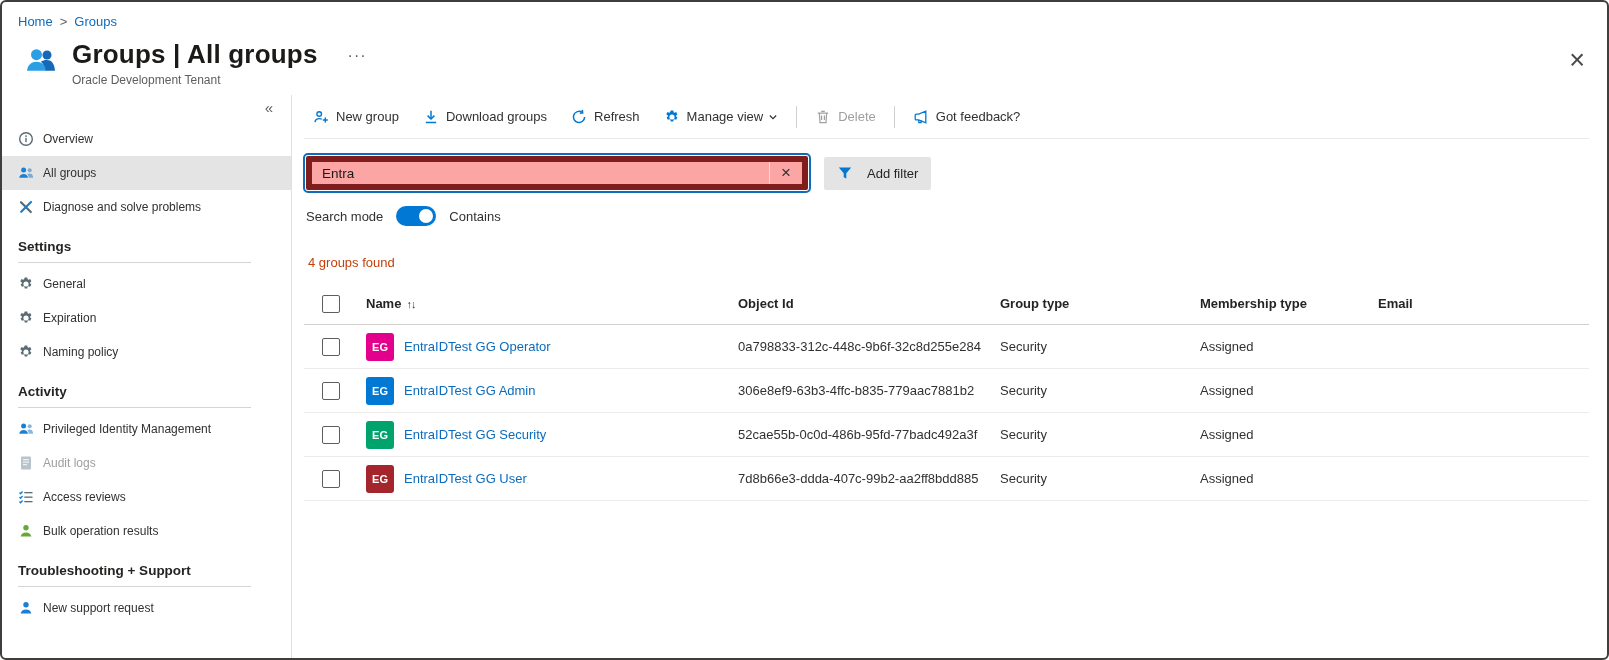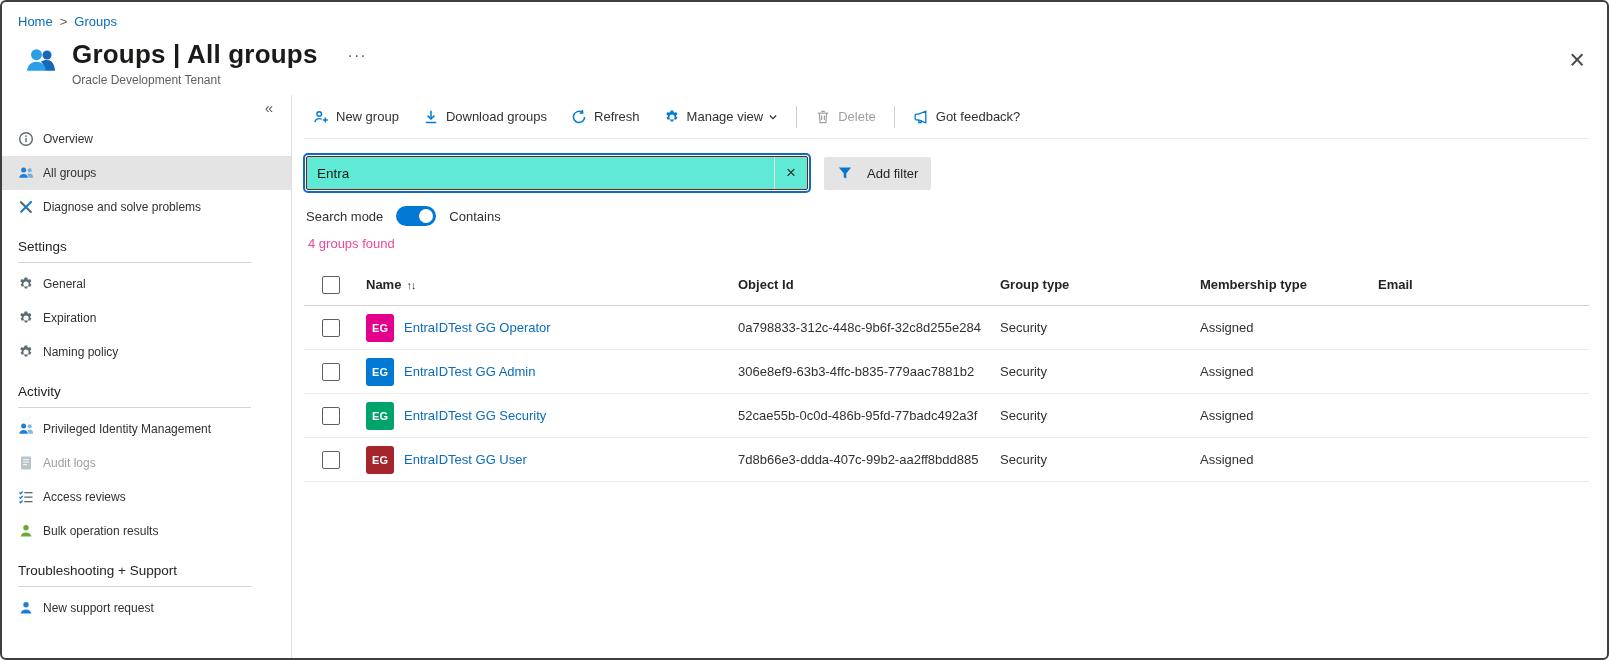--- a/index.html
+++ b/index.html
@@ -19,44 +19,44 @@
   .close { margin-left:auto; color:#494847; font-size:27px; line-height:1; cursor:pointer; margin-top:8px; }
 
   .body { flex:1; display:flex; min-height:0; }
   .sidebar { width:290px; border-right:1px solid #e1dfdd; flex-shrink:0; overflow:hidden; }
   .collapse-row { display:flex; justify-content:flex-end; padding:4px 12px 6px; }
   .collapse { color:#605e5c; font-size:15px; cursor:pointer; padding:0 6px; }
   .nav-item { display:flex; align-items:center; gap:9px; height:34px; padding:0 16px; font-size:12px; color:#323130; cursor:pointer; }
   .nav-item.selected { background:#e4e4e4; }
   .nav-item.disabled { color:#a19f9d; cursor:default; }
   .nlabel { white-space:nowrap; }
-  .nav-section { margin:15px 40px 4px 16px; padding-bottom:8px; border-bottom:1px solid #d6d4d2; font-size:13.5px; font-weight:400; color:#252423; }
+  .nav-section { margin:15px 40px 4px 16px; padding-bottom:8px; border-bottom:1px solid #d6d4d2; font-size:13.5px; font-weight:700; color:#252423; }
   .nicon { display:flex; align-items:center; justify-content:center; width:16px; height:16px; flex-shrink:0; }
   .i16 { width:16px; height:16px; display:block; }
   .c-blue { color:#1b7fd4; }
   .c-slate { color:#5a6b73; }
 
   .main { flex:1; padding:0 18px 0 12px; overflow:hidden; }
   .toolbar { display:flex; align-items:center; gap:6px; height:44px; border-bottom:1px solid #eceae8; }
   .tbtn { display:flex; align-items:center; gap:7px; font-size:13px; color:#323130; padding:6px 9px; cursor:pointer; white-space:nowrap; }
   .tbtn.disabled { color:#a19f9d; cursor:default; }
   .tdiv { width:1px; height:22px; background:#d2d0ce; margin:0 3px; }
   .chev { display:flex; margin-left:-2px; }
 
   .filter-row { display:flex; align-items:center; gap:16px; margin-top:17px; }
-  .search-wrap { display:flex; align-items:center; width:502px; height:34px; border:1px solid #7f1d1d; border-radius:2px; outline:2px solid #0f6cbd; outline-offset:1px; background:#5eead4; margin-left:2px; }
+  .search-wrap { display:flex; align-items:center; width:502px; height:34px; border:6px solid #7f1d1d; border-radius:2px; outline:2px solid #0f6cbd; outline-offset:1px; background:#fca5a5; margin-left:2px; }
   .search-input { flex:1; border:none; outline:none; font-size:13.5px; padding:0 10px; font-family:inherit; color:#1b1a19; height:100%; background:transparent; }
   .search-clear { width:33px; height:100%; display:flex; align-items:center; justify-content:center; color:#323130; font-size:17px; cursor:pointer; border-left:1px solid #e3e1df; }
   .add-filter { display:flex; align-items:center; gap:14px; background:#e4e4e4; border-radius:2px; height:33px; padding:0 13px; font-size:13px; color:#252423; cursor:pointer; }
 
   .mode-row { display:flex; align-items:center; gap:13px; margin-top:16px; font-size:13px; color:#323130; padding-left:2px; }
   .toggle { width:40px; height:20px; border-radius:10px; background:#0078d4; position:relative; cursor:pointer; flex-shrink:0; }
   .toggle .knob { position:absolute; right:3px; top:3px; width:14px; height:14px; border-radius:50%; background:#fff; }
 
-  .count { margin-top:10px; font-size:13px; color:#ec4899; padding-left:4px; }
+  .count { margin-top:29px; font-size:13px; color:#c2410c; padding-left:4px; }
 
   .table { margin-top:13px; }
   .t-head, .t-row { display:grid; grid-template-columns:62px 372px 262px 200px 178px 1fr; align-items:center; }
   .t-head { height:42px; border-bottom:1px solid #d2d0ce; font-size:13px; font-weight:700; color:#252423; }
   .t-row { height:44px; border-bottom:1px solid #edebe9; font-size:13px; color:#323130; }
   .cb { width:18px; height:18px; border:1px solid #605e5c; border-radius:2px; background:#fff; margin-left:18px; cursor:pointer; }
   .hname { display:flex; align-items:center; }
   .sort { font-size:11px; color:#323130; margin-left:5px; letter-spacing:-1px; }
   .name-cell { display:flex; align-items:center; gap:10px; }
   .avatar { width:28px; height:28px; border-radius:3px; color:#fff; font-size:11px; font-weight:700; display:flex; align-items:center; justify-content:center; flex-shrink:0; }

